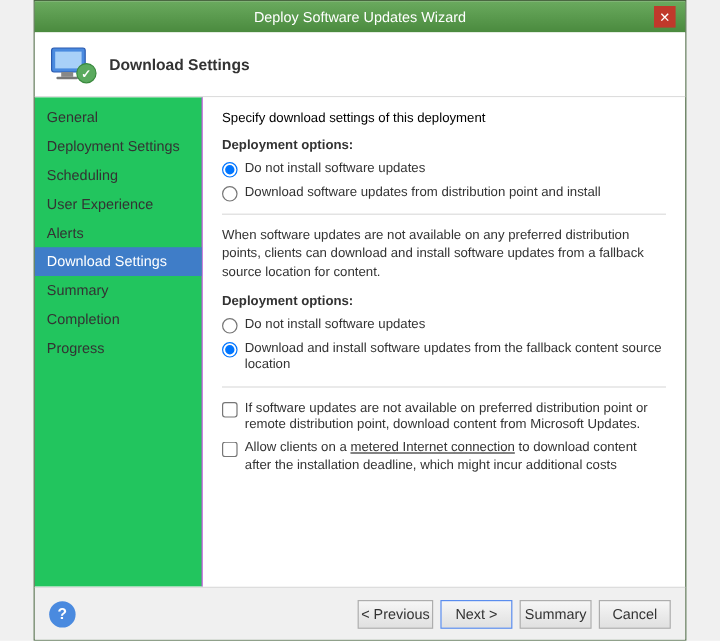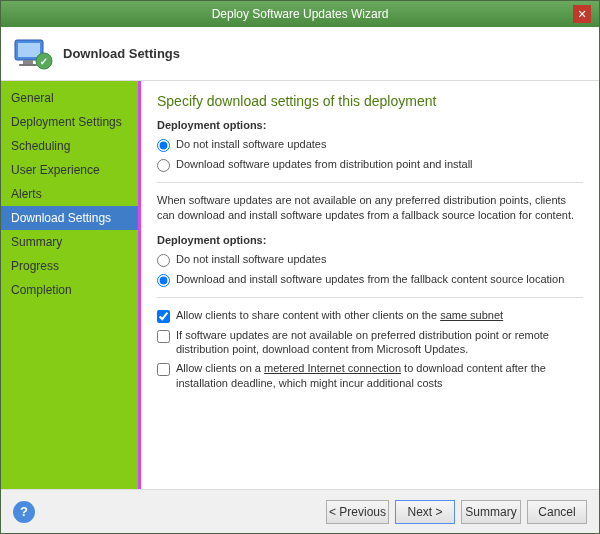--- a/index.html
+++ b/index.html
@@ -8,21 +8,21 @@
       font-size: 12px;
       background: #f0f0f0;
       display: flex;
       justify-content: center;
       align-items: center;
       width: 600px;
       height: 534px;
       overflow: hidden;
     }
     .window {
-      width: 600px;
+      width: 544px;
       height: 534px;
       border: 1px solid #4a6741;
       display: flex;
       flex-direction: column;
       background: #fff;
     }
     .title-bar {
       background: linear-gradient(to bottom, #6aaa5e, #4a8a3e);
       color: white;
       padding: 5px 8px;
@@ -73,44 +73,44 @@
       font-weight: 600;
       color: #333;
     }
     .main-wrapper {
       display: flex;
       flex-direction: column;
       flex: 1;
     }
     .sidebar {
       width: 140px;
-      background: #84cc16;
-      border-right: 3px solid #d946ef;
+      background: #22c55e;
+      border-right: 1px solid #d946ef;
       padding-top: 5px;
       flex-shrink: 0;
     }
     .sidebar-item {
       padding: 5px 10px;
       cursor: pointer;
       color: #333;
       font-size: 12px;
     }
     .sidebar-item.active {
       background: #3f7dc8;
       color: white;
     }
     .main-content {
       flex: 1;
       padding: 12px 16px;
       overflow-y: auto;
       background: white;
     }
     .page-title {
-      font-size: 14px;
-      color: #4d7c0f;
+      font-size: 11px;
+      color: #000000;
       font-weight: normal;
       margin-bottom: 10px;
     }
     .description {
       font-size: 11px;
       color: #333;
       margin-bottom: 10px;
       line-height: 1.4;
     }
     .section-label {
@@ -228,22 +228,22 @@
     <div class="content-area">
 
       <div class="sidebar">
         <div class="sidebar-item">General</div>
         <div class="sidebar-item">Deployment Settings</div>
         <div class="sidebar-item">Scheduling</div>
         <div class="sidebar-item">User Experience</div>
         <div class="sidebar-item">Alerts</div>
         <div class="sidebar-item active">Download Settings</div>
         <div class="sidebar-item">Summary</div>
+        <div class="sidebar-item">Completion</div>
         <div class="sidebar-item">Progress</div>
-        <div class="sidebar-item">Completion</div>
       </div>
 
       <div class="main-content">
         <div class="page-title">Specify download settings of this deployment</div>
 
         <div class="section-box">
           <div class="section-label">Deployment options:</div>
           <div class="radio-option">
             <input type="radio" name="deployment_option1" checked="" style="">
             <span class="option-text">Do not install software updates</span>
@@ -264,24 +264,20 @@
             <span class="option-text">Do not install software updates</span>
           </div>
           <div class="radio-option">
             <input type="radio" name="deployment_option2" checked="" style="">
             <span class="option-text">Download and install software updates from the fallback content source location</span>
           </div>
         </div>
 
         <hr class="divider">
 
-        <div class="checkbox-option">
-          <input type="checkbox" checked="" style="">
-          <span class="option-text">Allow clients to share content with other clients on the <span class="underline">same subnet</span></span>
-        </div>
         <div class="checkbox-option">
           <input type="checkbox" style="">
           <span class="option-text">If software updates are not available on preferred distribution point or remote distribution point, download content from Microsoft Updates.</span>
         </div>
         <div class="checkbox-option">
           <input type="checkbox" style="">
           <span class="option-text">Allow clients on a <span class="underline">metered Internet connection</span> to download content after the installation deadline, which might incur additional costs</span>
         </div>
       </div>
     </div>

